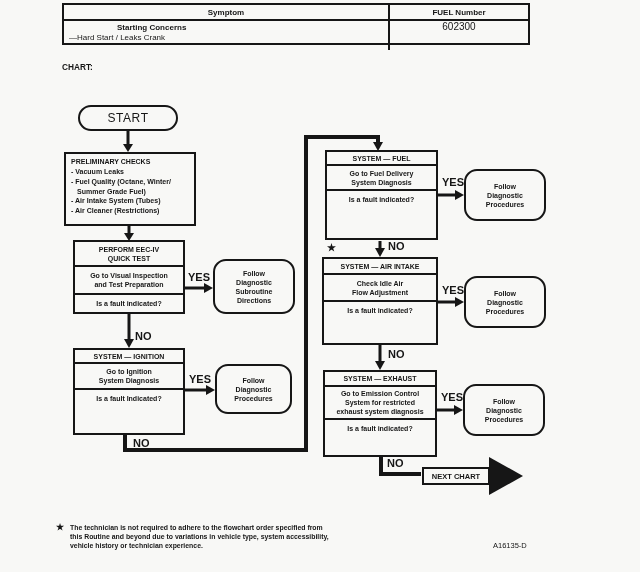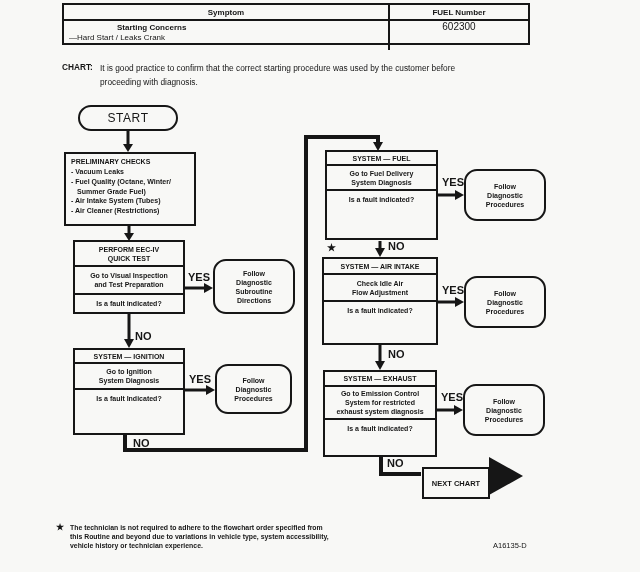--- a/index.html
+++ b/index.html
@@ -61,21 +61,21 @@
   }
   .terminal{
     position:absolute;box-sizing:border-box;border:2px solid var(--ink);
     border-radius:13px;background:var(--paper);z-index:2;
     display:flex;flex-direction:column;align-items:center;justify-content:center;
     text-align:center;font-size:7px;font-weight:700;line-height:9px;
   }
   .lbl{position:absolute;font-size:11px;font-weight:700;z-index:4;}
   .star{position:absolute;font-size:10px;font-weight:700;z-index:4;line-height:10px;}
   .nextchart{
-    position:absolute;left:422px;top:467px;width:68px;height:32px;
+    position:absolute;left:422px;top:467px;width:68px;height:18px;
     box-sizing:border-box;border:2px solid var(--ink);background:var(--paper);
     display:flex;align-items:center;justify-content:center;
     font-size:7.5px;font-weight:700;z-index:2;
   }
   svg.connectors{position:absolute;left:0;top:0;z-index:3;pointer-events:none;}
 
   
   .foot-star{position:absolute;left:56px;top:522px;font-size:9px;font-weight:700;}
   .footnote{position:absolute;left:70px;top:523px;width:340px;font-size:6.9px;font-weight:700;line-height:9.2px;}
   .figure-id{position:absolute;left:493px;top:541px;font-size:7.5px;font-weight:400;}
@@ -89,24 +89,20 @@
     <div class="hcell c1">Symptom</div>
     <div class="hcell">FUEL Number</div>
     <div class="bcell1 c1">
       <div class="t">Starting Concerns</div>
       <div>—Hard Start / Leaks Crank</div>
     </div>
     <div class="bcell2">602300</div>
   </div>
 
   <div class="note-label">CHART:</div>
-  <div class="note-text">
-    <div>It is good practice to confirm that the correct starting procedure was used by the customer before</div>
-    <div>proceeding with diagnosis.</div>
-  </div>
 
   <svg class="connectors" width="640" height="572" viewBox="0 0 640 572">
     <g stroke="#161616" stroke-width="3" fill="none">
       <path d="M128 131 V144"></path>
       <path d="M129 226 V234"></path>
       <path d="M185 288 H205"></path>
       <path d="M129 314 V340"></path>
       <path d="M185 390 H207"></path>
       <path d="M438 195 H456"></path>
       <path d="M380 241 V249"></path>

